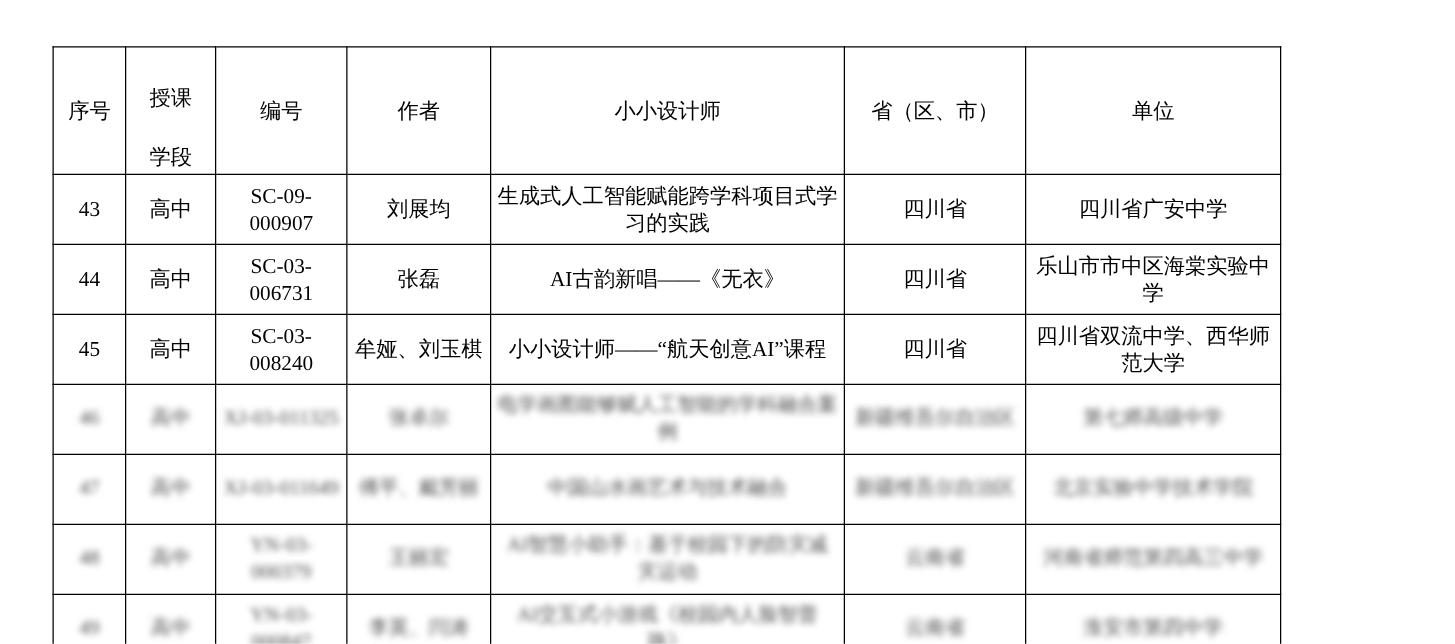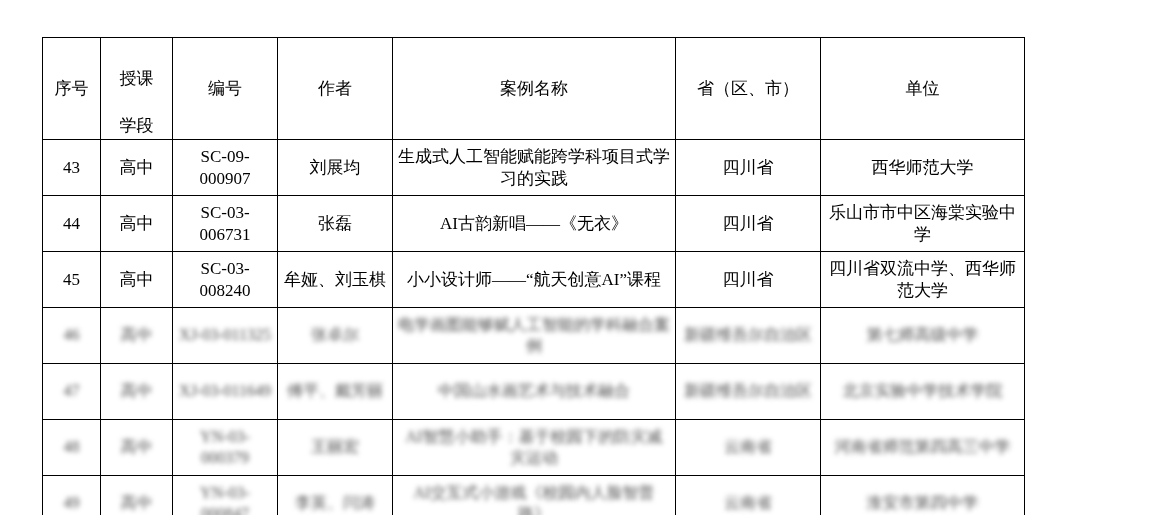--- a/index.html
+++ b/index.html
@@ -86,34 +86,34 @@
     </colgroup>
     <thead>
       <tr>
         <td>序号</td>
         <td>
           <span class="hdr-two-line cellwrap">授课</span>
           <span class="hdr-two-line cellwrap">学段</span>
         </td>
         <td>编号</td>
         <td>作者</td>
-        <td>案例名称</td>
+        <td>小小设计师</td>
         <td>省（区、市）</td>
         <td>单位</td>
       </tr>
     </thead>
     <tbody>
       <tr>
         <td>43</td>
         <td>高中</td>
         <td>SC-09-000907</td>
         <td>刘展均</td>
         <td>生成式人工智能赋能跨学科项目式学习的实践</td>
         <td>四川省</td>
-        <td>西华师范大学</td>
+        <td>四川省广安中学</td>
       </tr>
       <tr>
         <td>44</td>
         <td>高中</td>
         <td>SC-03-006731</td>
         <td>张磊</td>
         <td>AI古韵新唱——《无衣》</td>
         <td>四川省</td>
         <td>乐山市市中区海棠实验中学</td>
       </tr>

